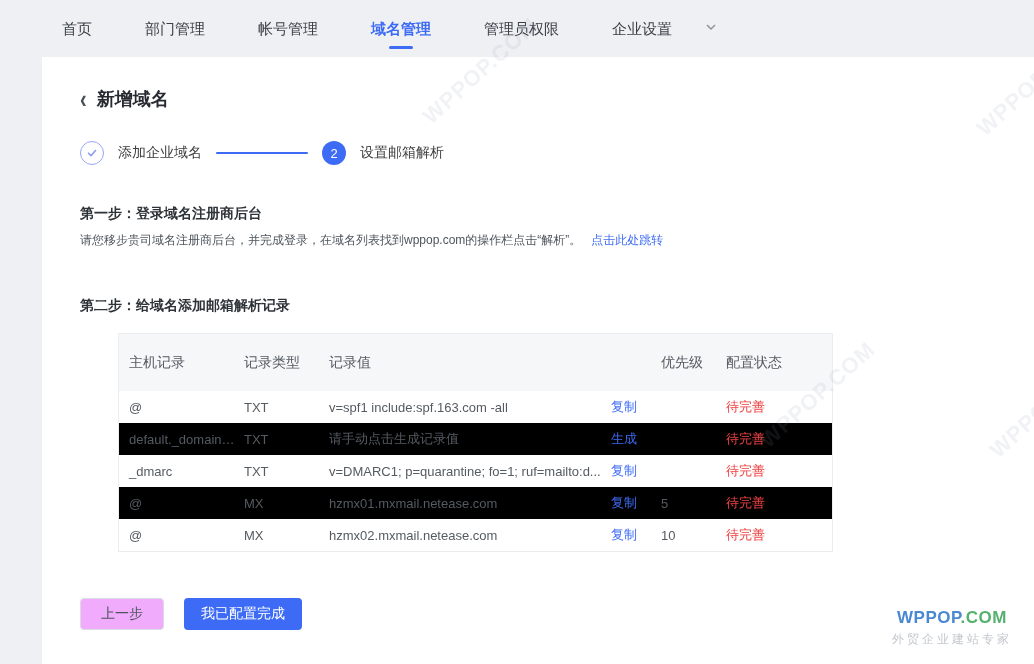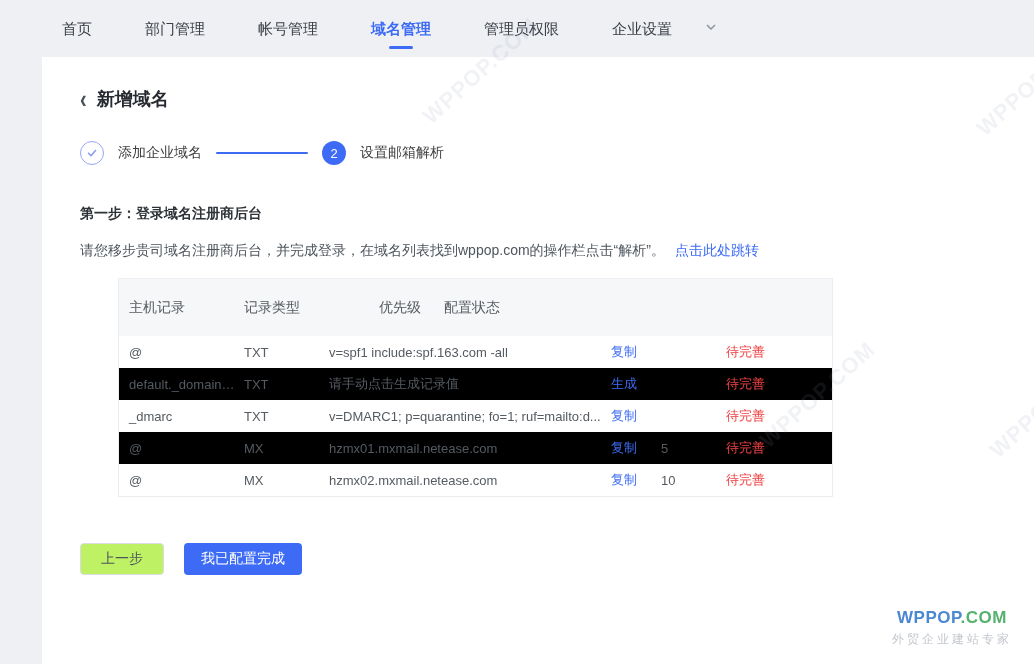--- a/index.html
+++ b/index.html
@@ -38,42 +38,42 @@
   }
   .step-circle-active {
     width:24px; height:24px; border-radius:50%; background:#3d6bf5;
     color:#fff; font-size:13px; display:flex; align-items:center; justify-content:center;
   }
   .step-label { font-size:14px; color:#404040; margin:0 14px; }
   .step-line { width:92px; height:2px; background:#3d6bf5; border-radius:1px; margin-right:14px; }
 
   
   .sec-heading { font-size:14px; font-weight:bold; color:#2e3338; margin-top:40px; }
-  .sec-text { font-size:14px; color:#4e555c; margin-top:17px; line-height:20px; }
+  .sec-text { font-size:12px; color:#4e555c; margin-top:7px; line-height:20px; }
   .jump-link { color:#3d6bf5; text-decoration:none; margin-left:10px; cursor:pointer; }
 
   
   .dns-table { margin:18px 0 0 38px; width:715px; border:1px solid #ebedf0; font-size:13px; }
   .t-row { display:flex; align-items:center; height:32px; background:#fff; }
   .t-row.head { height:57px; background:#f6f7f9; color:#5d656e; font-size:14px; }
   .t-row.striped { background:#000000; }
   .col { flex:none; padding-right:6px; white-space:nowrap; overflow:hidden; text-overflow:ellipsis; color:#555b61; }
   .c-host   { width:125px; padding-left:10px; }
   .c-type   { width:85px; }
   .c-value  { width:282px; }
   .c-action { width:50px; }
   .c-prio   { width:65px; }
   .c-status { width:98px; }
   .action-link { color:#3d6bf5; text-decoration:none; cursor:pointer; }
   .status-pending { color:#f04142; }
 
   
   .btn-row { margin-top:46px; display:flex; align-items:center; }
   .btn-prev {
-    height:32px; padding:0 20px; background:#bef264; border:1px solid #d9dce3;
+    height:32px; padding:0 20px; background:#f0abfc; border:1px solid #d9dce3;
     border-radius:4px; font-size:14px; color:#4e555c; cursor:pointer;
     font-family:inherit;
   }
   .btn-done {
     height:32px; padding:0 17px; margin-left:20px; background:#3d6bf5; border:none;
     border-radius:4px; font-size:14px; color:#ffffff; cursor:pointer; font-family:inherit;
   }
 
   
   .brand { position:absolute; right:22px; bottom:16px; text-align:center; }
@@ -123,25 +123,27 @@
     <div class="step-line"></div>
     <div class="step-circle-active">2</div>
     <div class="step-label">设置邮箱解析</div>
   </div>
 
   <div class="sec-heading">第一步：登录域名注册商后台</div>
   <div class="sec-text">
     <span>请您移步贵司域名注册商后台，并完成登录，在域名列表找到wppop.com的操作栏点击“解析”。</span><a class="jump-link">点击此处跳转</a>
   </div>
 
+  <div class="sec-heading" style="margin-top:47px;">第二步：给域名添加邮箱解析记录</div>
 
   <div class="dns-table">
     <div class="t-row head">
       <div class="col c-host">主机记录</div>
       <div class="col c-type">记录类型</div>
+      <div class="col c-value">记录值</div>
       <div class="col c-action"></div>
       <div class="col c-prio">优先级</div>
       <div class="col c-status">配置状态</div>
     </div>
 
     <div class="t-row">
       <div class="col c-host">@</div>
       <div class="col c-type">TXT</div>
       <div class="col c-value">v=spf1 include:spf.163.com -all</div>
       <div class="col c-action"><a class="action-link">复制</a></div>

